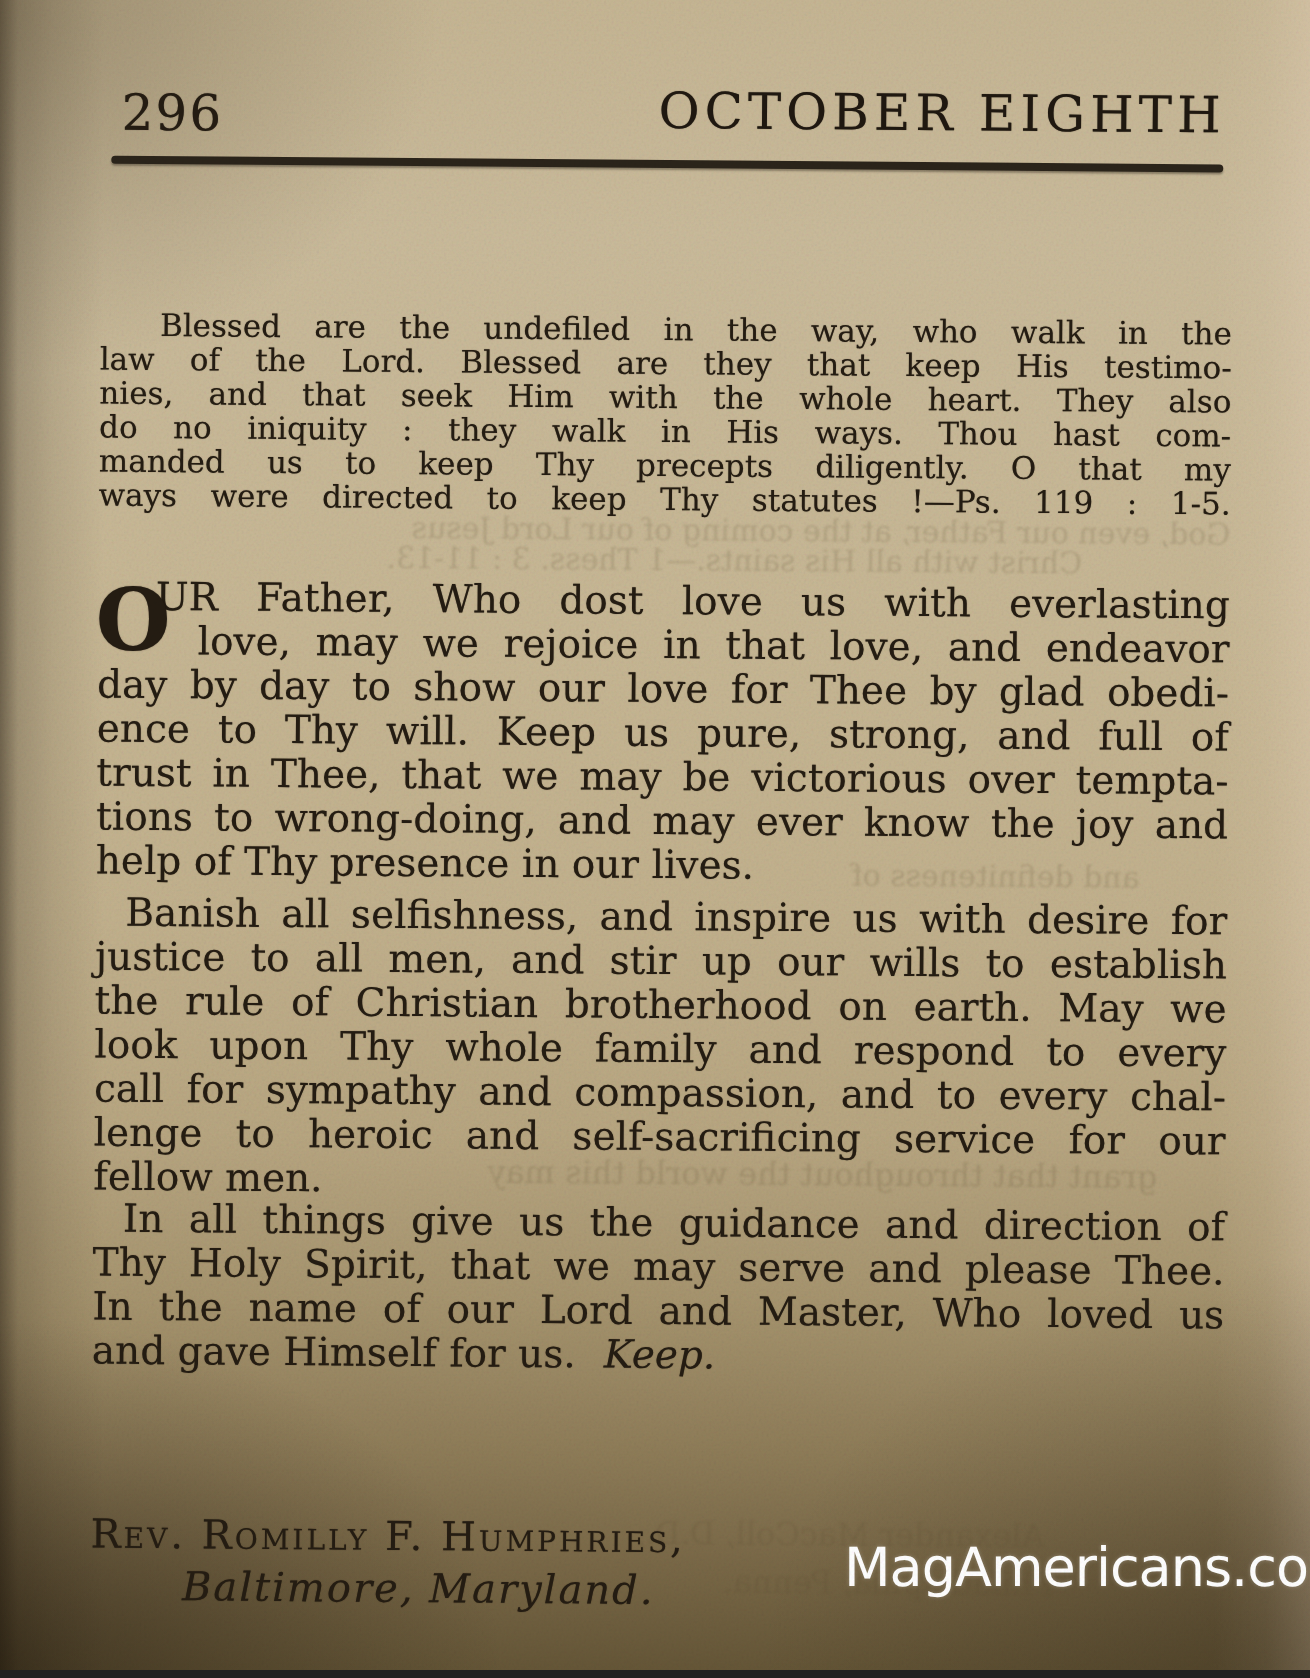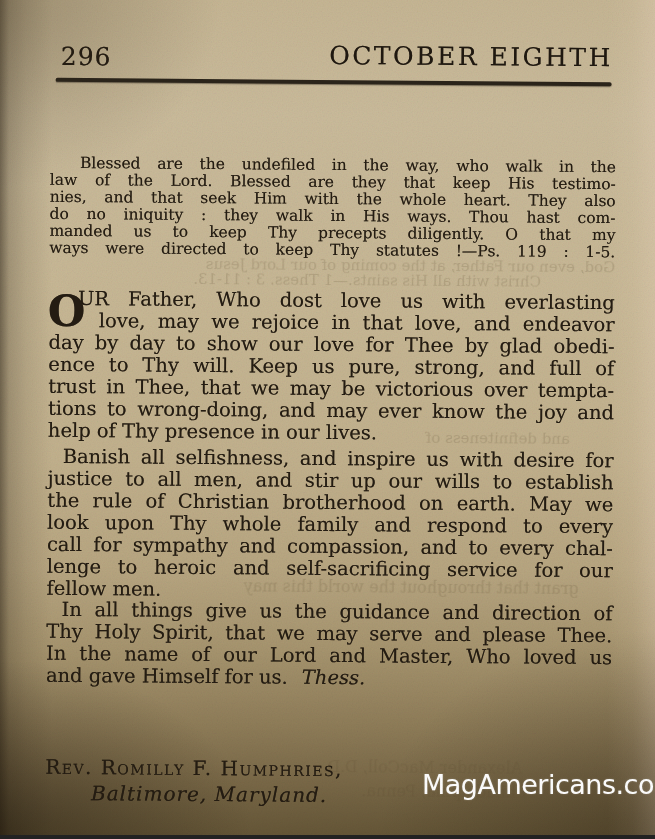--- a/index.html
+++ b/index.html
@@ -104,21 +104,21 @@
         <div class="line">lenge to heroic and self-sacrificing service for our</div>
         <div class="line last">fellow men.</div>
       </div>
 
     <div class="ghost g4">grant that throughout the world this may</div>
 
     <div class="block prayer p3 ink">
         <div class="line">In all things give us the guidance and direction of</div>
         <div class="line">Thy Holy Spirit, that we may serve and please Thee.</div>
         <div class="line">In the name of our Lord and Master, Who loved us</div>
-        <div class="line last">and gave Himself for us.<span class="amen">Thess.</span></div>
+        <div class="line last">and gave Himself for us.<span class="amen">Keep.</span></div>
       </div>
 
     <div class="ghost g5">Alexander MacColl, D.D.,</div>
     <div class="ghost g6">Philadelphia, Penna.</div>
 
     <div class="author ink">Rev. Romilly F. Humphries,</div>
     <div class="location ink">Baltimore, Maryland.</div>
   </div>
 
   <div class="watermark">MagAmericans.com</div>

